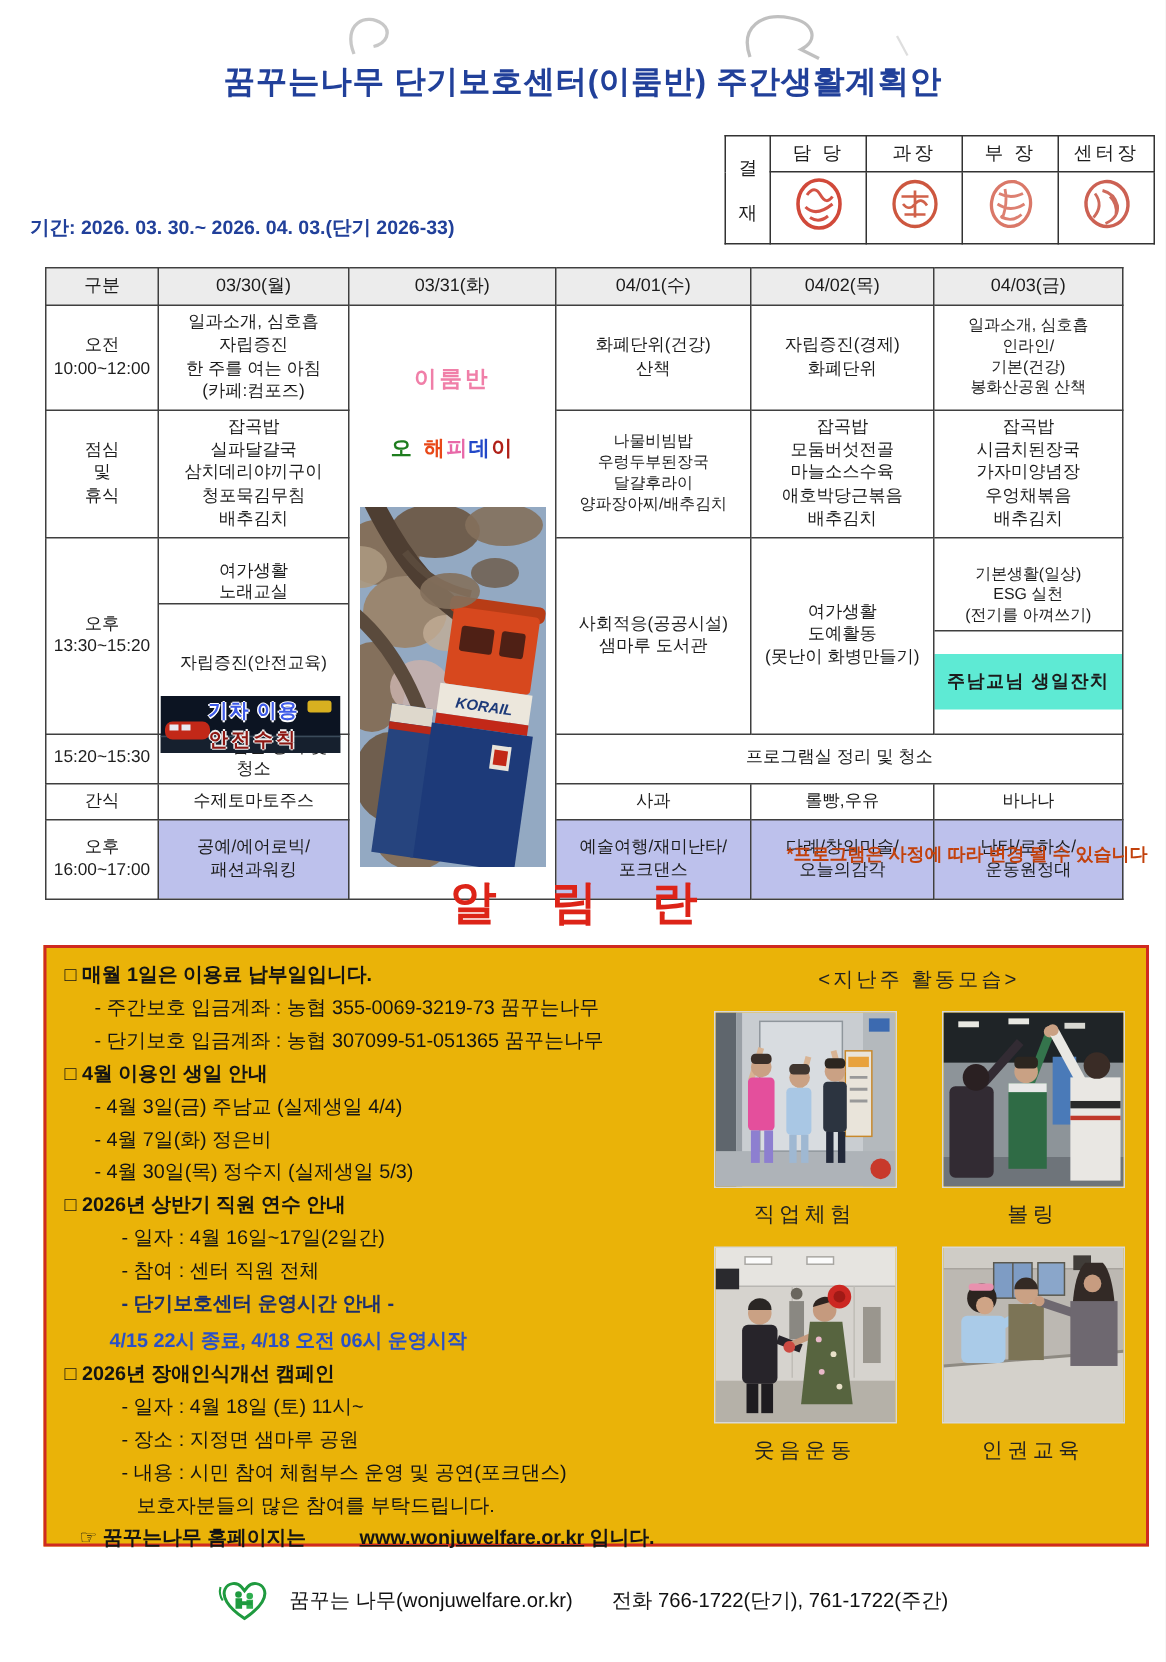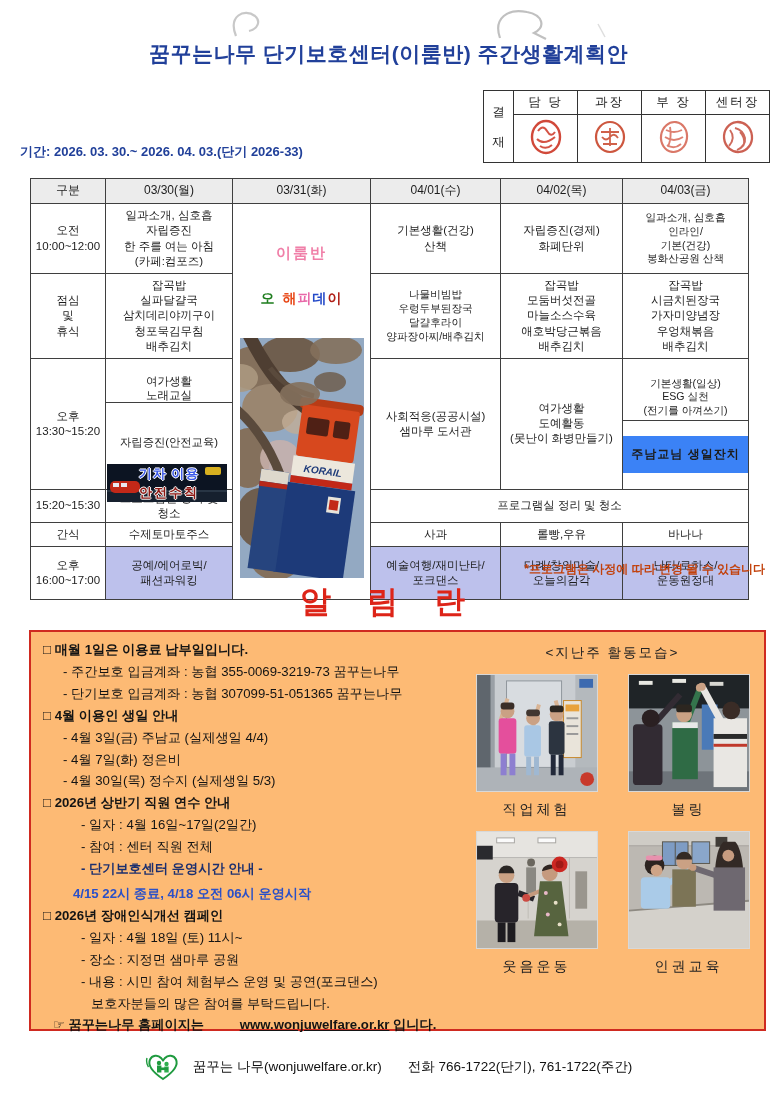--- a/index.html
+++ b/index.html
@@ -36,35 +36,35 @@
   .sub-bottom { height:55px; padding-top:1px; }
   .banner-title { line-height:14px; font-size:11.3px; }
   .banner { position:relative; width:124px; height:38px; margin:0 auto; }
   .banner svg { position:absolute; top:0; left:0; }
   .banner-l1 { position:absolute; top:1px; width:100%; text-align:center; font-weight:bold; font-size:13px; color:#3d5ae8;
                text-shadow:-1px 0 #fff,1px 0 #fff,0 -1px #fff,0 1px #fff; letter-spacing:1px; }
   .banner-l2 { position:absolute; bottom:1px; width:100%; text-align:center; font-weight:bold; font-size:13px; color:#8e1712;
                text-shadow:-1px 0 #eee,1px 0 #eee,0 -1px #eee,0 1px #eee; letter-spacing:2px; }
   .fri-top { height:47px; border-bottom:1px solid #3f3f3f; display:flex; align-items:center; justify-content:center;
              white-space:pre-line; line-height:1.3; }
-  .fri-bottom { height:37px; background:#3b82f6; display:flex; align-items:center; justify-content:center;
+  .fri-bottom { height:37px; background:#5eead4; display:flex; align-items:center; justify-content:center;
                 font-weight:bold; font-size:12px; letter-spacing:1px; }
   .tue-cell { vertical-align:top !important; padding-top:24px !important; }
   .tue-class { color:#f07fa8; font-weight:bold; font-size:15px; letter-spacing:2px; }
   .happyday { margin-top:11px; font-weight:bold; font-size:14px; letter-spacing:1px; }
   .train { display:block; margin:15px auto 0; }
 
   .footnote { position:absolute; top:561px; right:12px; font-size:12px; font-weight:bold; color:#c2410c; }
 
   .notice-title { position:absolute; top:581px; left:0; width:100%; text-align:center;
                   font-size:31px; font-weight:bold; color:#dd2418; }
   .notice-title span { display:inline-block; letter-spacing:36px; margin-left:24px; }
 
   .notice-box { position:absolute; top:630px; left:29px; width:737px; height:401px;
-                border:2px solid #cf2a20; display:flex; background:#fdba74; }
+                border:2px solid #cf2a20; display:flex; background:#eab308; }
   .notice-left { flex:0 0 430px; padding:7px 0 0 8px; }
   .nl { font-size:13.2px; line-height:21.9px; color:#141414; white-space:nowrap; }
   .n0 { font-weight:bold; padding-left:4px; }
   .n1 { padding-left:24px; }
   .n2 { padding-left:42px; }
   .n2b { padding-left:52px; }
   .nnavy { font-weight:bold; color:#1c2f6e; }
   .nblue { font-weight:bold; color:#2a50c8; padding-left:34px; margin-top:3px; }
   .nhome { padding-left:14px; font-weight:bold; }
   .nhome .url { text-decoration:underline; font-weight:bold;margin-left:32px; }
@@ -189,21 +189,21 @@
             <rect x="88" y="158" width="13" height="16" fill="#e8e4da"></rect>
             <rect x="90" y="161" width="9" height="10" fill="#c22818"></rect>
             <rect x="18" y="140" width="28" height="100" fill="#26447e"></rect>
             <rect x="18" y="140" width="28" height="12" fill="#ded8cc"></rect>
             <rect x="18" y="152" width="28" height="5" fill="#b82818"></rect>
           </g>
           <ellipse cx="60" cy="56" rx="20" ry="12" fill="#84705c" opacity="0.9"></ellipse>
           <ellipse cx="90" cy="44" rx="16" ry="10" fill="#6f5e4e" opacity="0.85"></ellipse>
         </svg>
       </td>
-      <td>기본생활(건강)
+      <td>화폐단위(건강)
 산책</td>
       <td>자립증진(경제)
 화폐단위</td>
       <td class="sm">일과소개, 심호흡
 인라인/
 기본(건강)
 봉화산공원 산책</td>
     </tr>
     <tr style="height:85px;">
       <td class="lbl">점심

